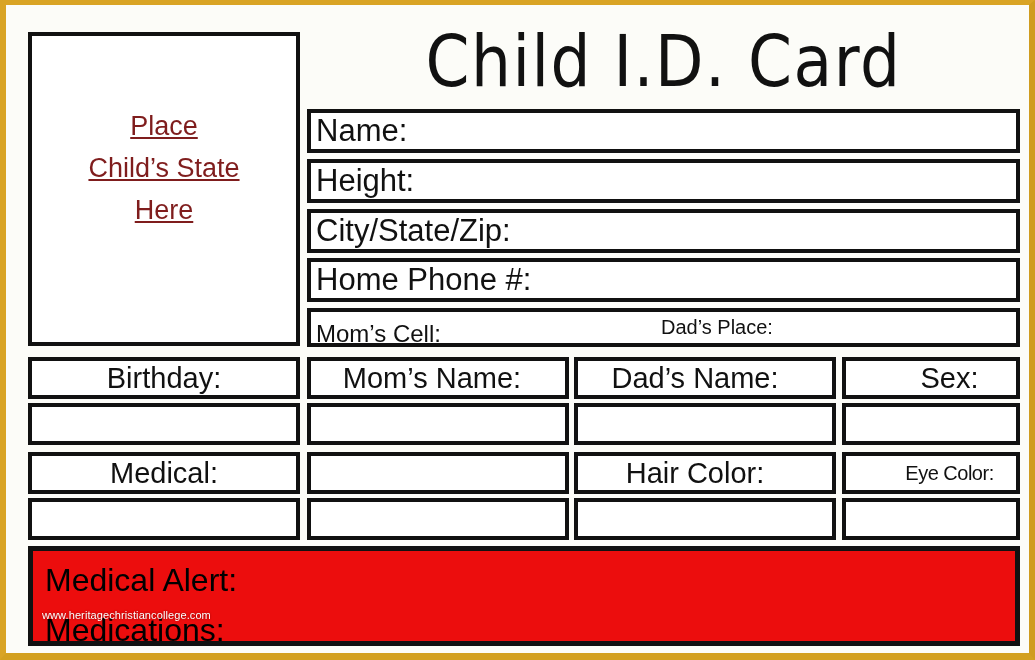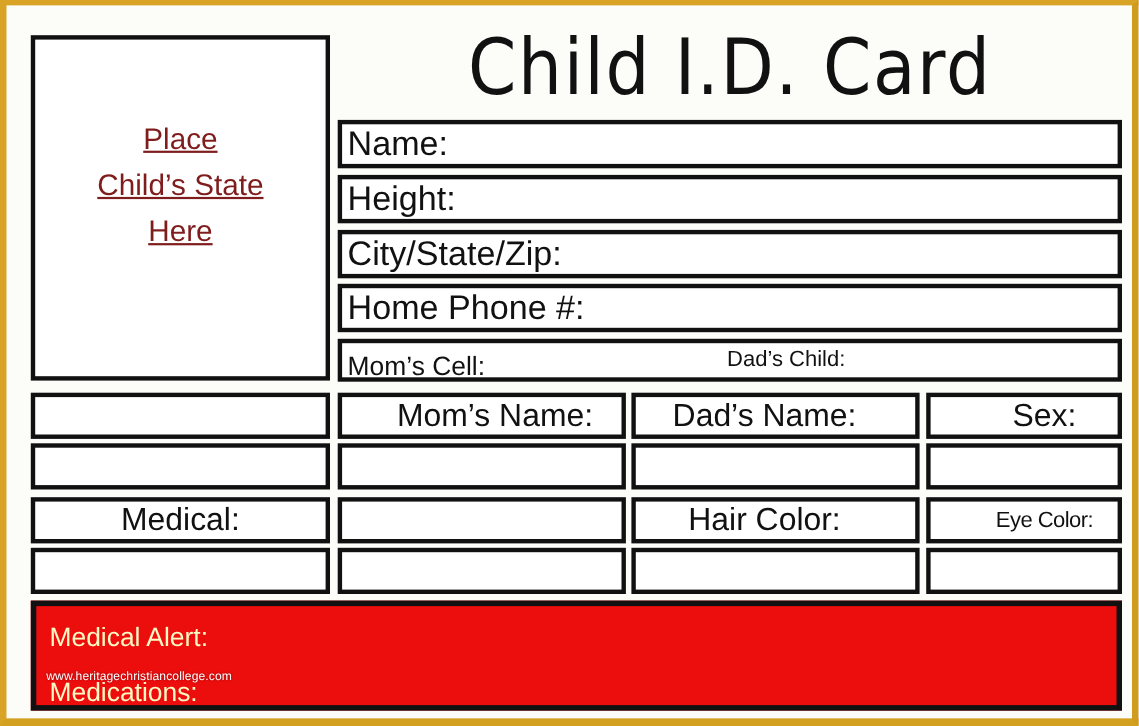--- a/index.html
+++ b/index.html
@@ -131,44 +131,44 @@
 
   .cell-lbl {
     height: 42px;
     line-height: 42px;
     text-align: center;
     font-size: 29px;
   }
   .cell-lbl.h1 { top: 352px; }
   .cell-lbl.h2 { top: 447px; }
   .cell-lbl.c1 { left: 22px;  width: 272px; }
-  .cell-lbl.c2 { left: 313px; width: 262px; }
+  .cell-lbl.c2 { left: 295px; width: 262px; }
   .cell-lbl.c3 { left: 568px; width: 242px; }
   .cell-lbl.c4 { left: 836px; width: 215px; }
   .cell-lbl.tight { font-size: 20px; letter-spacing: -0.5px; }
 
   
   #medical-box {
     position: absolute;
     left: 22px;
     top: 541px;
     width: 992px;
     height: 100px;
     box-sizing: border-box;
     background: #ec0d0d;
     border: 5px solid #111111;
     overflow: hidden;
   }
   #medical-lines {
     position: absolute;
     left: 12px;
     top: 4px;
-    font-size: 24px;
+    font-size: 32px;
     line-height: 50px;
-    color: #fef9c3;
+    color: #000000;
     font-family: "Liberation Sans", sans-serif;
     white-space: nowrap;
   }
   #medical-lines span { display: block; }
 
   #watermark {
     position: absolute;
     left: 36px;
     top: 603px;
     font-size: 11px;
@@ -200,27 +200,28 @@
     <div class="box rrow" id="r-city"></div>
     <div class="box rrow" id="r-phone"></div>
     <div class="box rrow" id="r-cells"></div>
 
     <div class="lbl rrow-lbl" id="l-name">Name:</div>
     <div class="lbl rrow-lbl" id="l-address">Height:</div>
     <div class="lbl rrow-lbl" id="l-city">City/State/Zip:</div>
     <div class="lbl rrow-lbl" id="l-phone">Home Phone #:</div>
 
     <div class="lbl" id="l-momcell">Mom’s Cell:</div>
-    <div class="lbl" id="l-dadcell">Dad’s Child:</div>
+    <div class="lbl" id="l-dadcell">Dad’s Place:</div>
 
     <div class="box hdr-row c1"></div>
     <div class="box hdr-row c2"></div>
     <div class="box hdr-row c3"></div>
     <div class="box hdr-row c4"></div>
 
+    <div class="lbl cell-lbl h1 c1">Birthday:</div>
     <div class="lbl cell-lbl h1 c2">Mom’s Name:</div>
     <div class="lbl cell-lbl h1 c3">Dad’s Name:</div>
     <div class="lbl cell-lbl h1 c4">Sex:</div>
 
     <div class="box blank1 c1"></div>
     <div class="box blank1 c2"></div>
     <div class="box blank1 c3"></div>
     <div class="box blank1 c4"></div>
 
     <div class="box hdr-row2 c1"></div>

